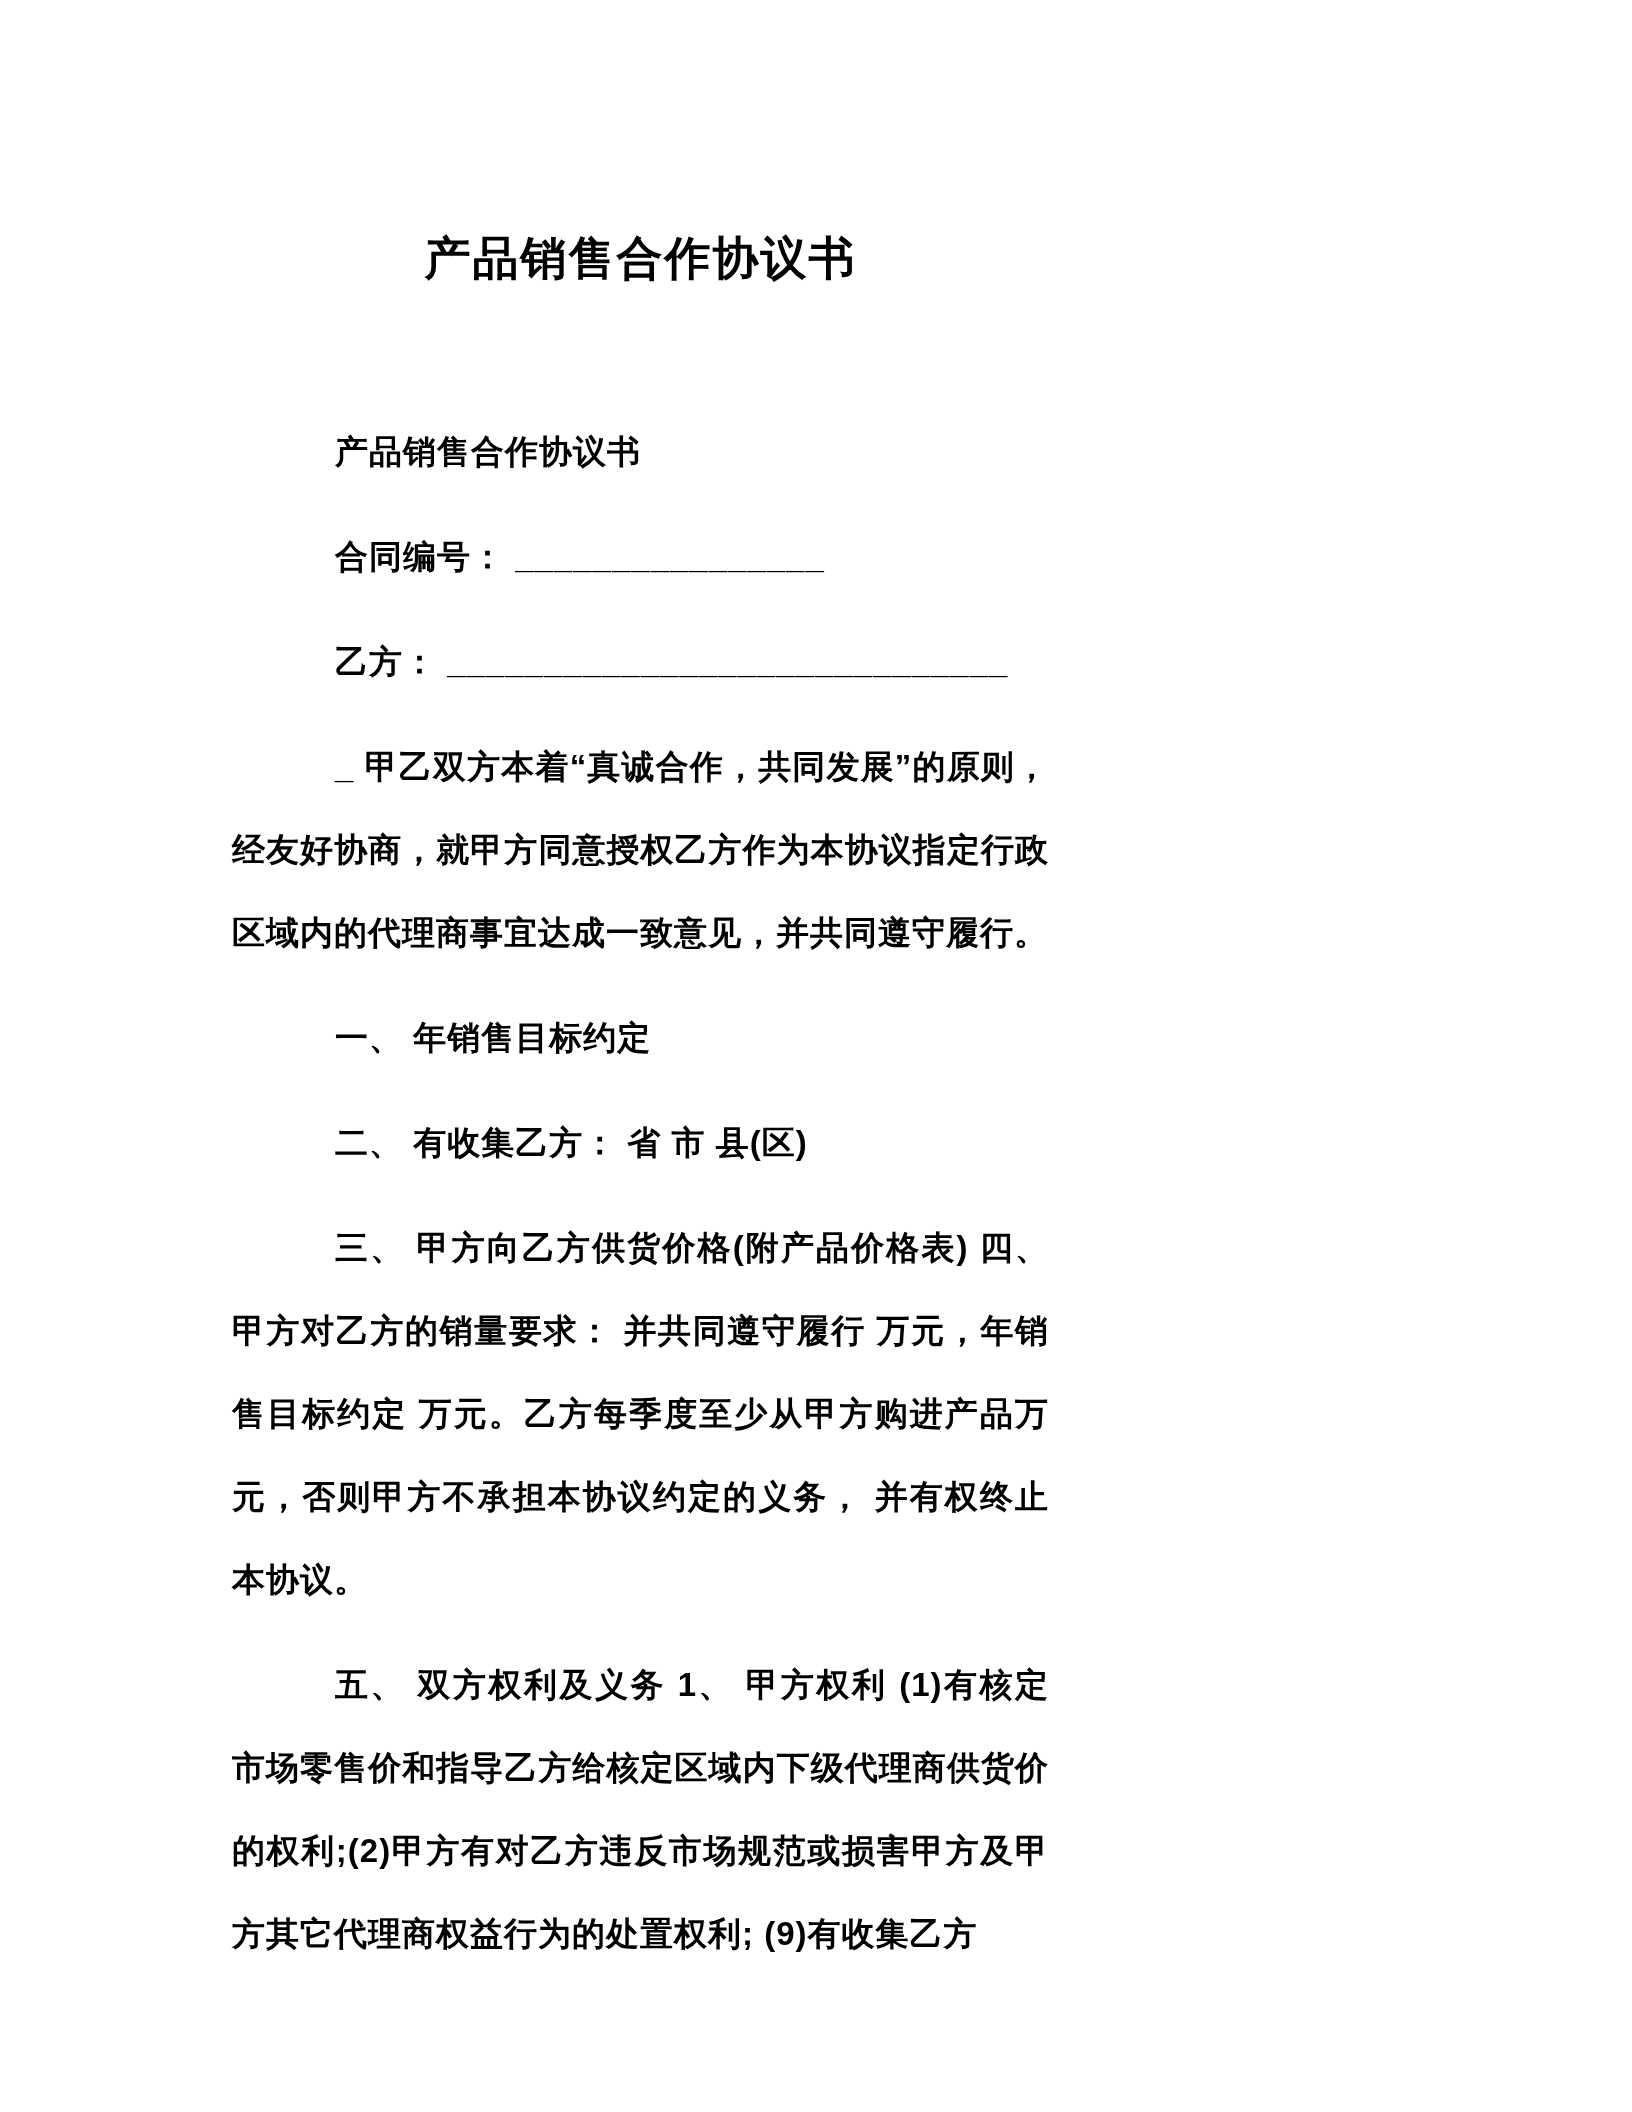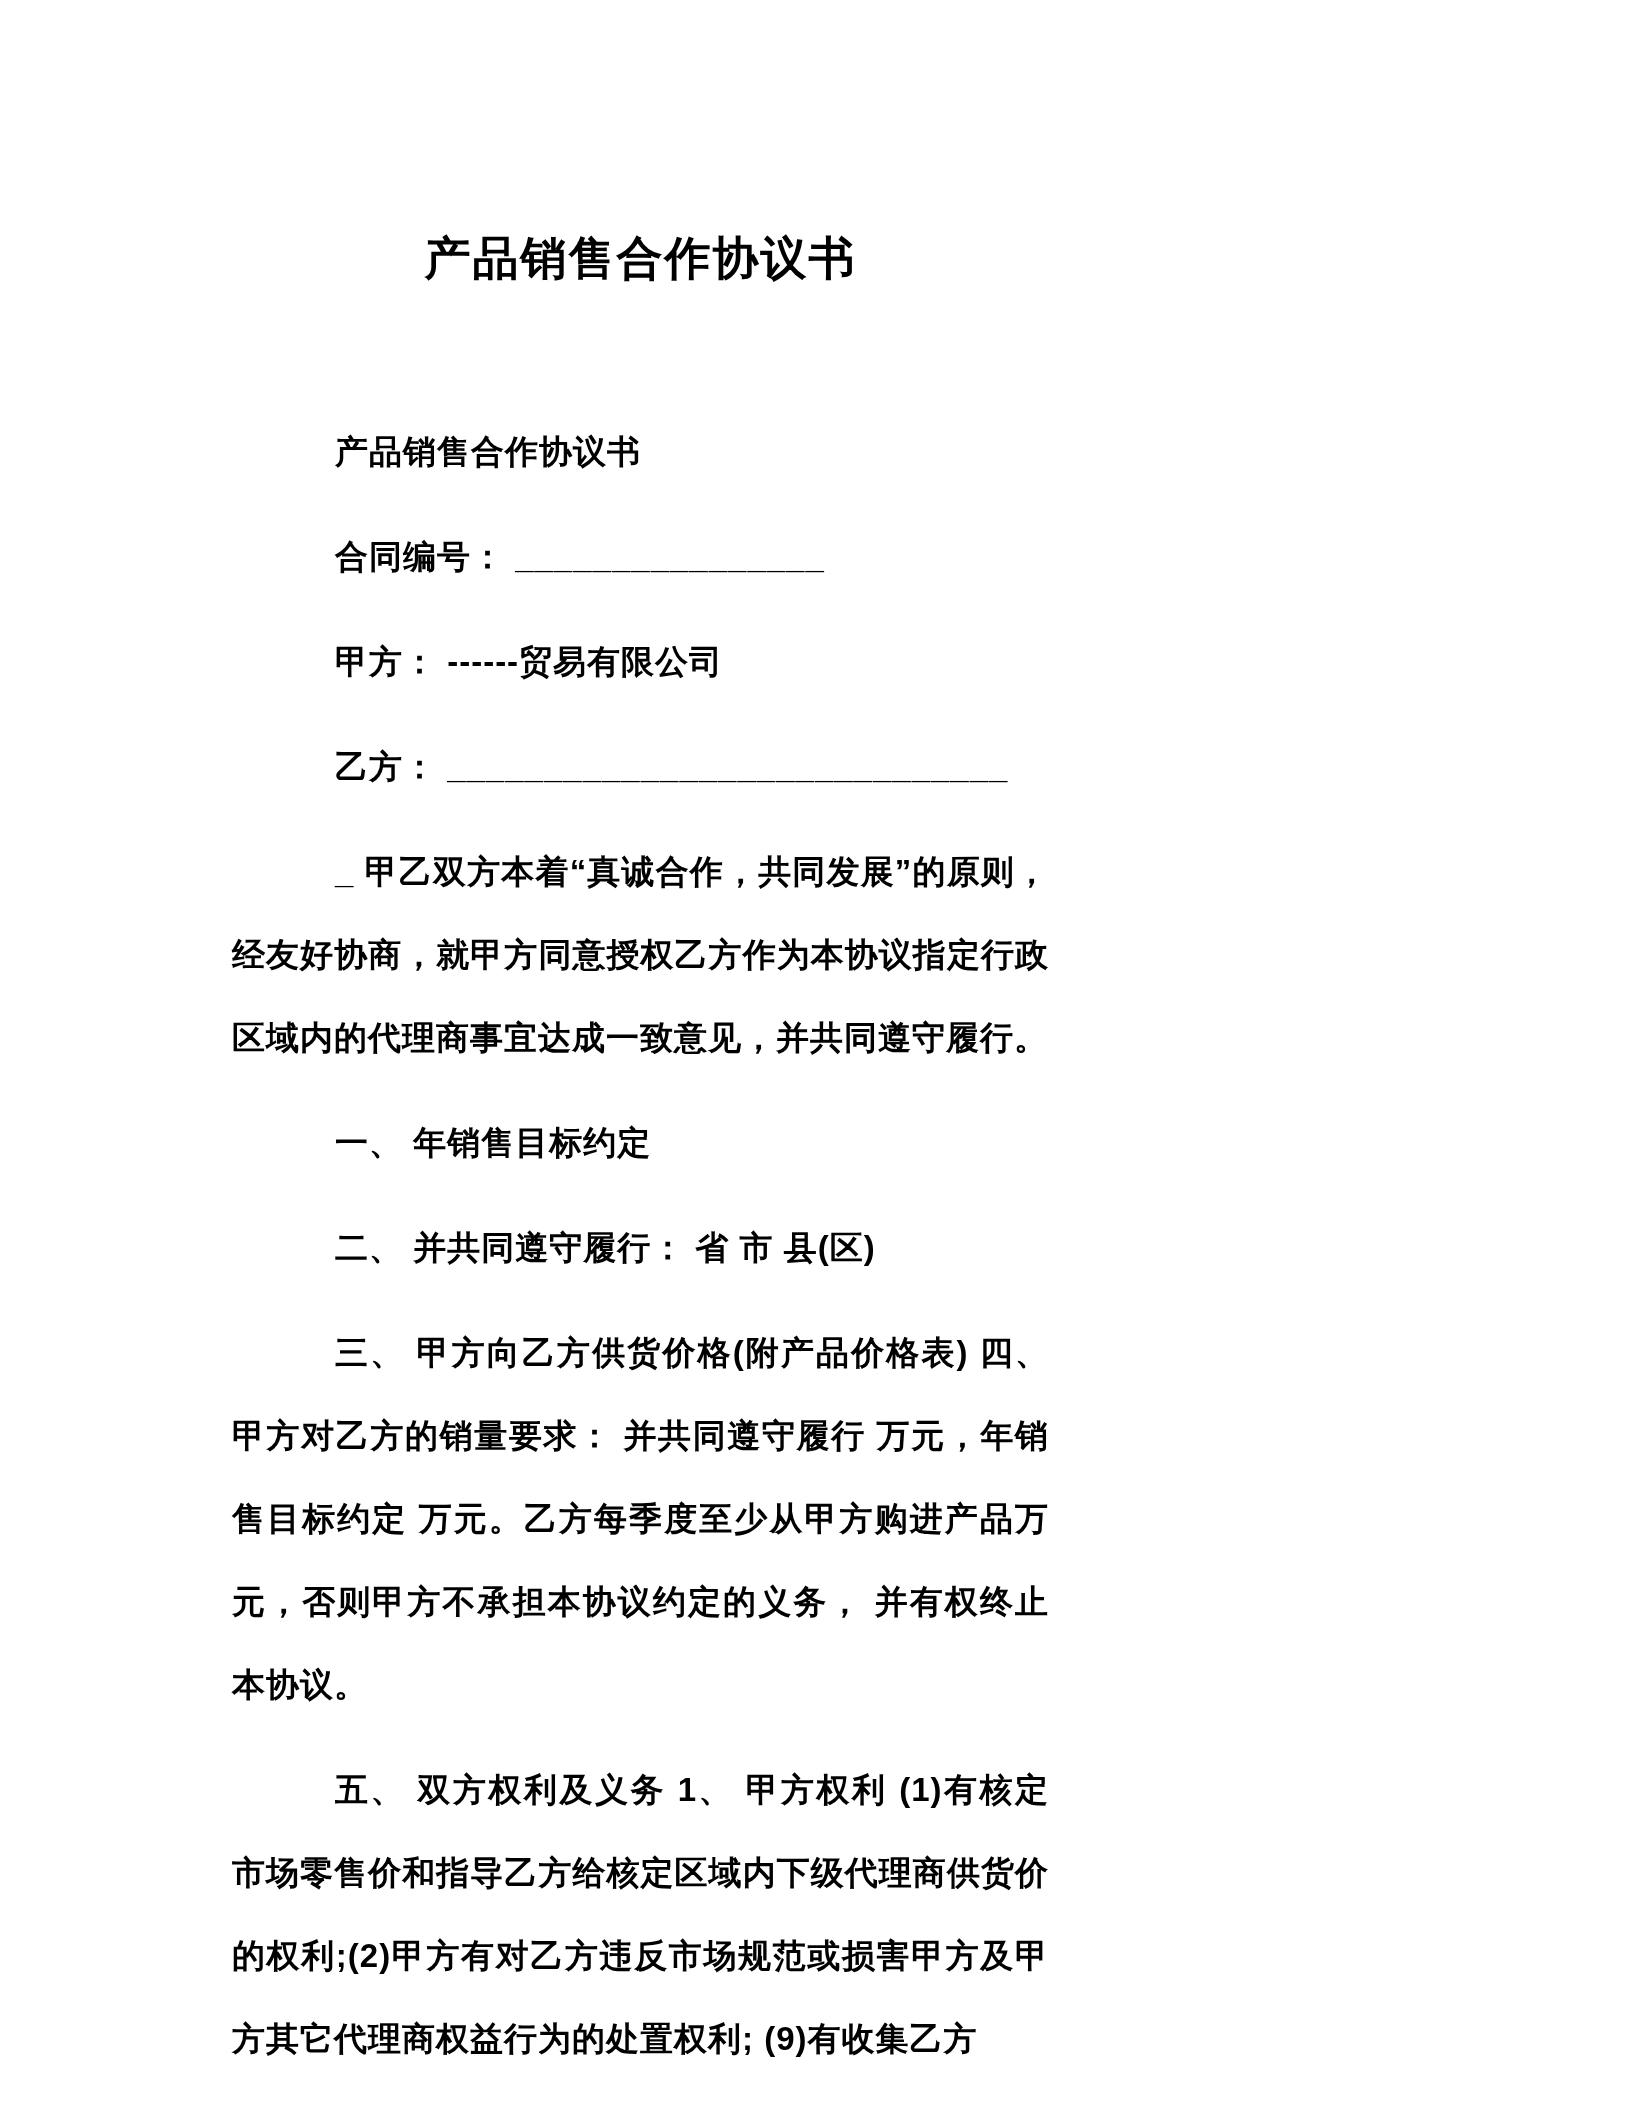--- a/index.html
+++ b/index.html
@@ -42,28 +42,27 @@
 
 <div class="page">
   <div class="content">
 
     <h1 class="doc-title">产品销售合作协议书</h1>
 
     <p class="paragraph">产品销售合作协议书</p>
 
     <p class="paragraph">合同编号： ________________</p>
 
-    <p class="paragraph">甲方： ------贸易有限公司</p>
 
     <p class="paragraph">乙方： _____________________________</p>
 
     <p class="paragraph">_ 甲乙双方本着“真诚合作，共同发展”的原则，经友好协商，就甲方同意授权乙方作为本协议指定行政区域内的代理商事宜达成一致意见，并共同遵守履行。</p>
 
     <p class="paragraph">一、 年销售目标约定</p>
 
-    <p class="paragraph">二、 并共同遵守履行： 省 市 县(区)</p>
+    <p class="paragraph">二、 有收集乙方： 省 市 县(区)</p>
 
     <p class="paragraph">三、 甲方向乙方供货价格(附产品价格表) 四、 甲方对乙方的销量要求： 并共同遵守履行 万元，年销售目标约定 万元。乙方每季度至少从甲方购进产品万元，否则甲方不承担本协议约定的义务， 并有权终止本协议。</p>
 
     <p class="paragraph">五、 双方权利及义务 1、 甲方权利 (1)有核定市场零售价和指导乙方给核定区域内下级代理商供货价的权利;(2)甲方有对乙方违反市场规范或损害甲方及甲方其它代理商权益行为的处置权利; (9)有收集乙方</p>
 
   </div>
 </div>
 
 </body></html>

